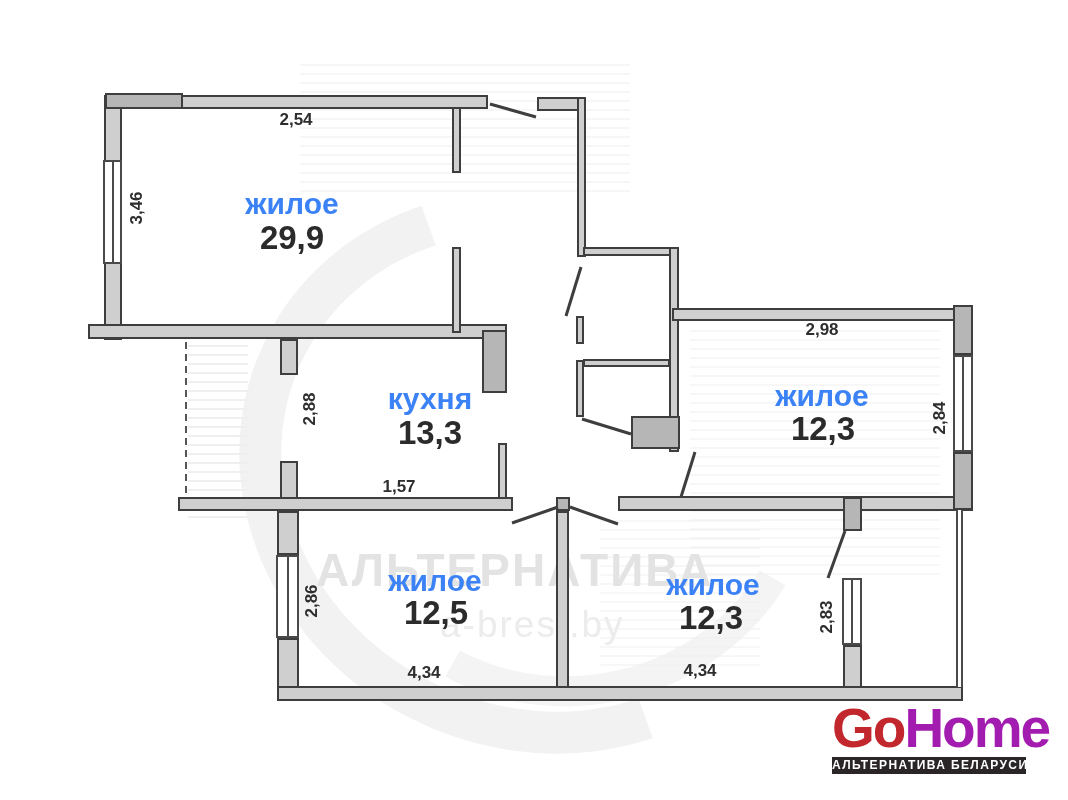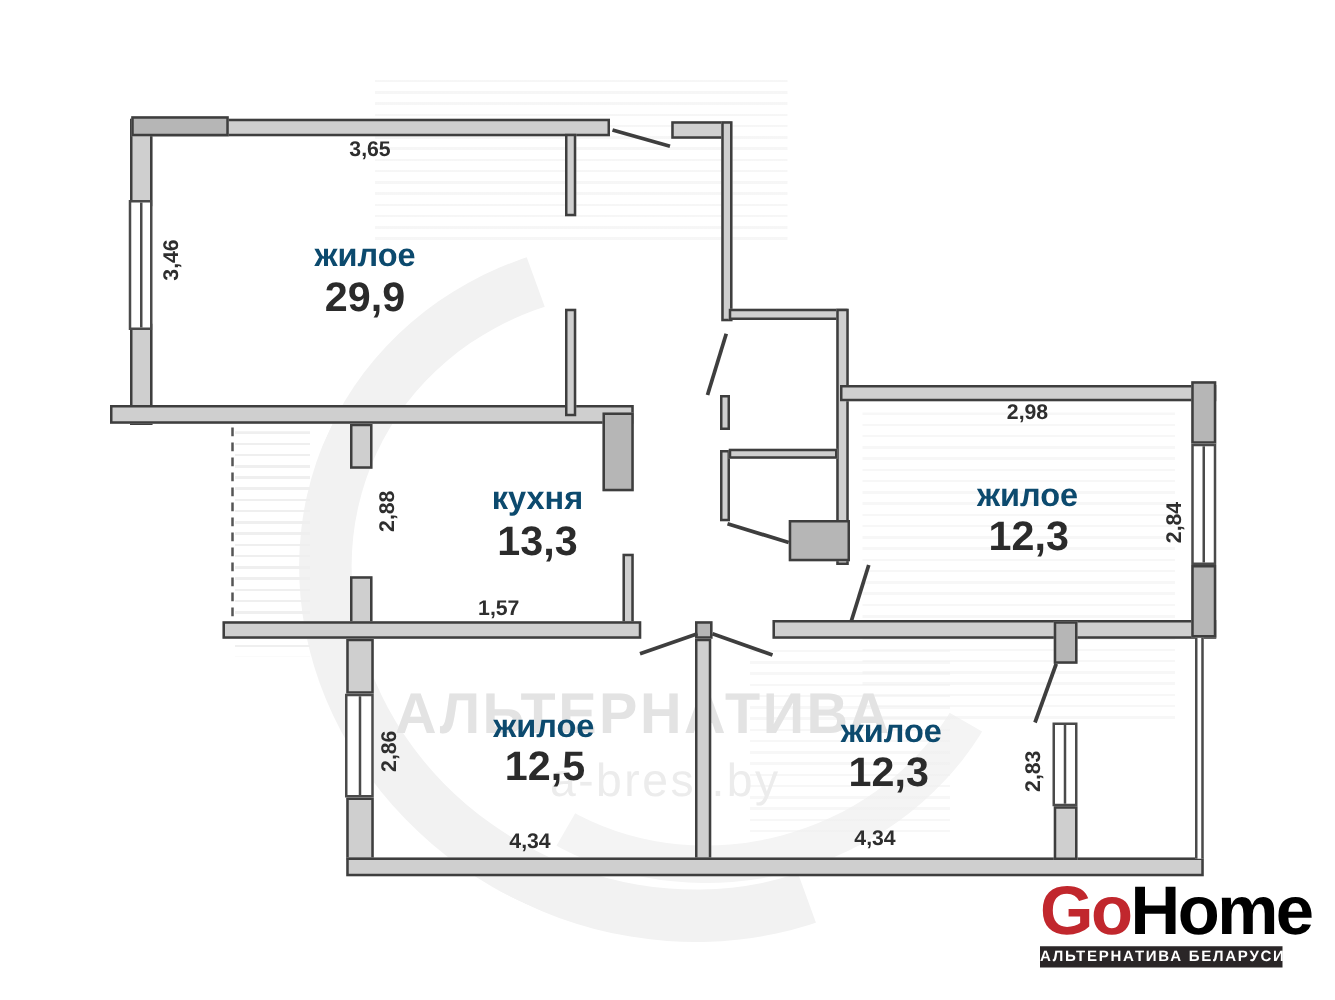--- a/index.html
+++ b/index.html
@@ -13,29 +13,29 @@
   .wm1{position:absolute;left:316px;top:543px;font-weight:bold;font-size:46px;letter-spacing:2px;color:#e3e3e3;z-index:1;white-space:nowrap;}
   .wm2{position:absolute;left:440px;top:604px;font-size:37px;letter-spacing:2px;color:#ececec;z-index:1;white-space:nowrap;}
   
   .wall{position:absolute;background:#cfcfcf;border:2px solid #3e3e3e;box-sizing:border-box;z-index:2;}
   .wall.dark{background:#b6b6b6;}
   .window{position:absolute;background:#fff;border:2px solid #4a4a4a;box-sizing:border-box;z-index:2;}
   .window::before{content:"";position:absolute;left:50%;top:0;bottom:0;width:2px;margin-left:-1px;background:#4a4a4a;}
   .thinwall{position:absolute;background:#fff;border-left:2px solid #4a4a4a;border-right:2px solid #4a4a4a;box-sizing:border-box;z-index:2;}
   #door-layer{position:absolute;left:0;top:0;z-index:2;pointer-events:none;}
   
-  .room-name{position:absolute;font-weight:bold;font-size:26px;color:#0c4a6e;transform:translate(-50%,-50%);z-index:3;white-space:nowrap;}
+  .room-name{position:absolute;font-weight:bold;font-size:30px;color:#3b82f6;transform:translate(-50%,-50%);z-index:3;white-space:nowrap;}
   .room-area{position:absolute;font-weight:bold;font-size:33px;color:#2b2b2b;transform:translate(-50%,-50%);z-index:3;white-space:nowrap;}
   .dim{position:absolute;font-weight:600;font-size:17px;color:#2e2e2e;transform:translate(-50%,-50%);z-index:3;white-space:nowrap;}
   .dim.v{transform:translate(-50%,-50%) rotate(-90deg);}
   
   #logo{position:absolute;left:832px;top:700px;width:194px;text-align:center;z-index:4;}
   .logo-text{font-weight:bold;font-size:55px;line-height:56px;letter-spacing:-2px;white-space:nowrap;}
   .logo-go{color:#c1272d;}
-  .logo-home{color:#000000;}
+  .logo-home{color:#a21caf;}
   .logo-bar{margin-top:1px;background:#2a2627;color:#ffffff;font-weight:bold;font-size:12px;line-height:17px;height:17px;letter-spacing:1.4px;white-space:nowrap;}
 </style>
 </head>
 <body>
 
 <div id="canvas">
 
   <div class="arc arc1"></div>
   <div class="arc arc2"></div>
   <div class="hatch" style="left:188px;top:345px;width:60px;height:180px;"></div>
@@ -107,21 +107,21 @@
 
   <div class="room-name" style="left:822px;top:396px;">жилое</div>
   <div class="room-area" style="left:823px;top:429px;">12,3</div>
 
   <div class="room-name" style="left:435px;top:581px;">жилое</div>
   <div class="room-area" style="left:436px;top:613px;">12,5</div>
 
   <div class="room-name" style="left:713px;top:585px;">жилое</div>
   <div class="room-area" style="left:711px;top:618px;">12,3</div>
 
-  <div class="dim" style="left:296px;top:120px;">3,65</div>
+  <div class="dim" style="left:296px;top:120px;">2,54</div>
   <div class="dim v" style="left:137px;top:208px;">3,46</div>
 
   <div class="dim v" style="left:310px;top:409px;">2,88</div>
   <div class="dim" style="left:399px;top:487px;">1,57</div>
 
   <div class="dim" style="left:822px;top:330px;">2,98</div>
   <div class="dim v" style="left:940px;top:418px;">2,84</div>
 
   <div class="dim v" style="left:312px;top:601px;">2,86</div>
   <div class="dim" style="left:424px;top:673px;">4,34</div>

